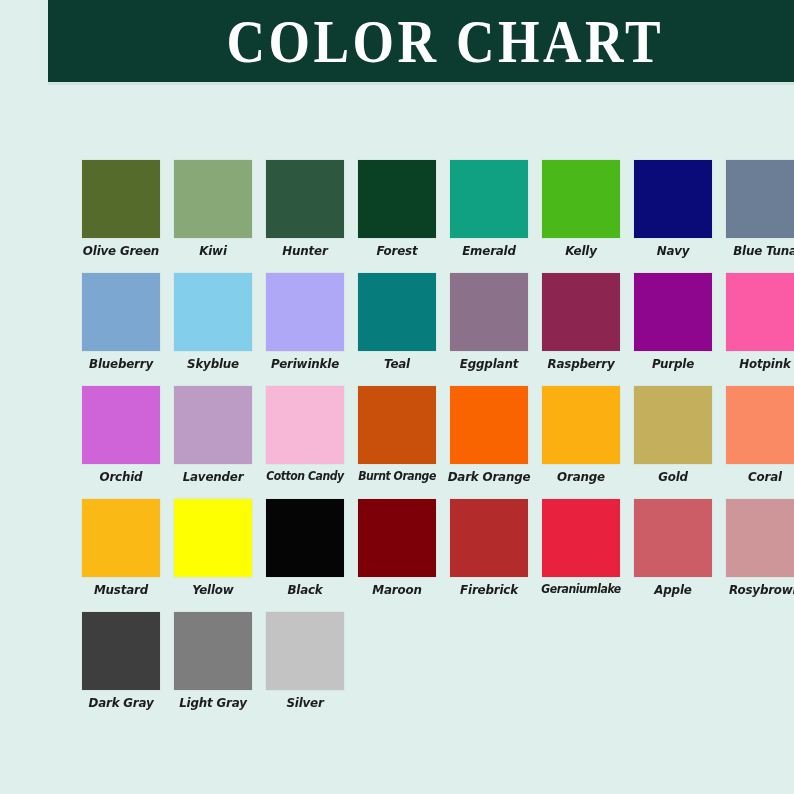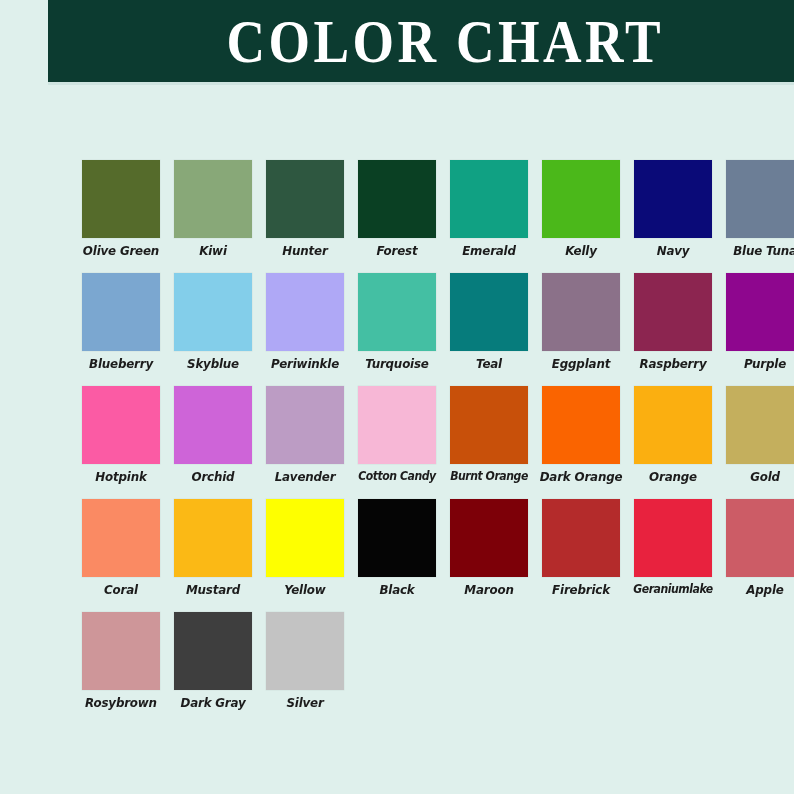--- a/index.html
+++ b/index.html
@@ -149,24 +149,20 @@
       </div>
       <div class="cell">
         <div class="swatch" style="background: rgb(131, 206, 234);"></div>
         <span class="cell-label">Skyblue</span>
       </div>
       <div class="cell">
         <div class="swatch" style="background: rgb(175, 168, 246);"></div>
         <span class="cell-label">Periwinkle</span>
       </div>
       <div class="cell">
-        <div class="swatch" style="background: rgb(68, 191, 163);"></div>
-        <span class="cell-label">Turquoise</span>
-      </div>
-      <div class="cell">
         <div class="swatch" style="background: rgb(6, 124, 124);"></div>
         <span class="cell-label">Teal</span>
       </div>
       <div class="cell">
         <div class="swatch" style="background: rgb(139, 113, 137);"></div>
         <span class="cell-label">Eggplant</span>
       </div>
       <div class="cell">
         <div class="swatch" style="background: rgb(140, 37, 80);"></div>
         <span class="cell-label">Raspberry</span>
@@ -241,18 +237,22 @@
       </div>
       <div class="cell">
         <div class="swatch" style="background: rgb(206, 150, 153);"></div>
         <span class="cell-label">Rosybrown</span>
       </div>
       <div class="cell">
         <div class="swatch" style="background: rgb(62, 62, 62);"></div>
         <span class="cell-label">Dark Gray</span>
       </div>
       <div class="cell">
+        <div class="swatch" style="background: rgb(125, 125, 125);"></div>
+        <span class="cell-label">Light Gray</span>
+      </div>
+      <div class="cell">
         <div class="swatch" style="background: rgb(195, 195, 195);"></div>
         <span class="cell-label">Silver</span>
       </div>
     </div>
 
 </div>
 
 </body></html>

